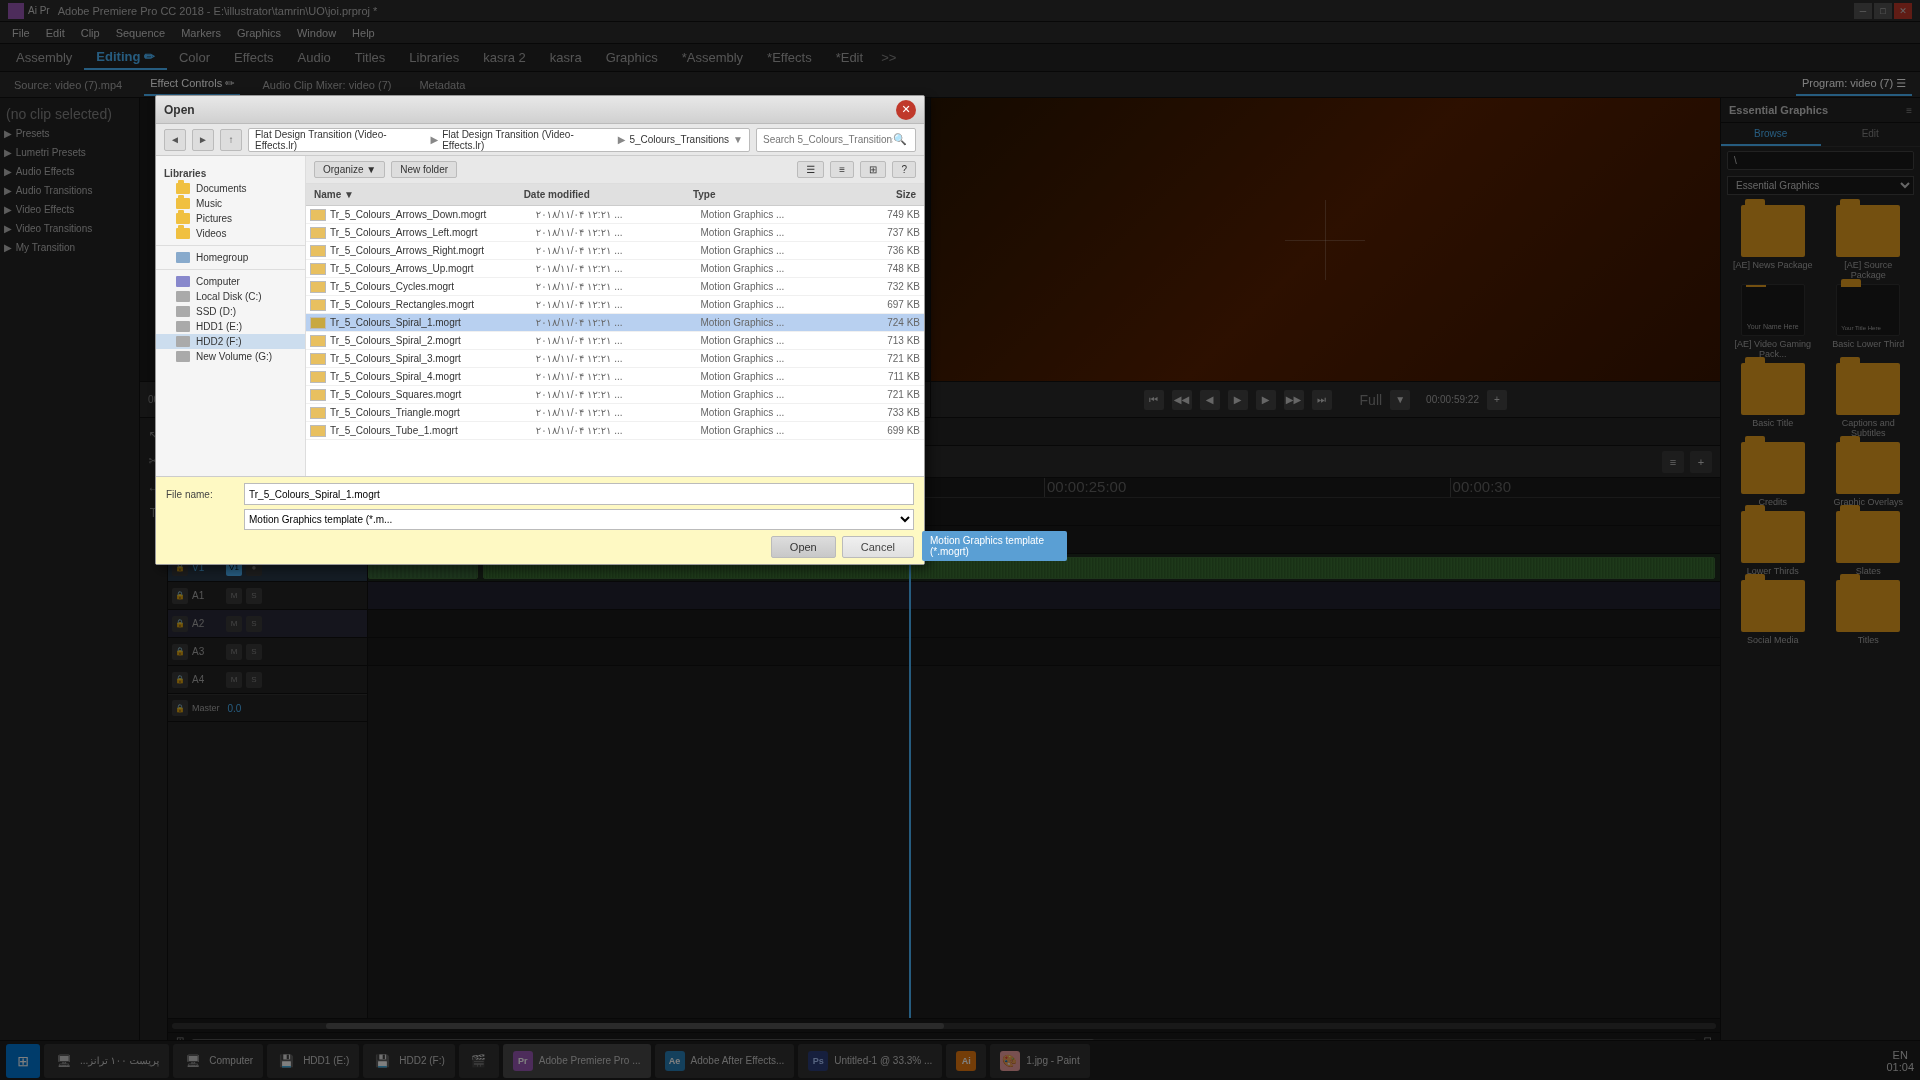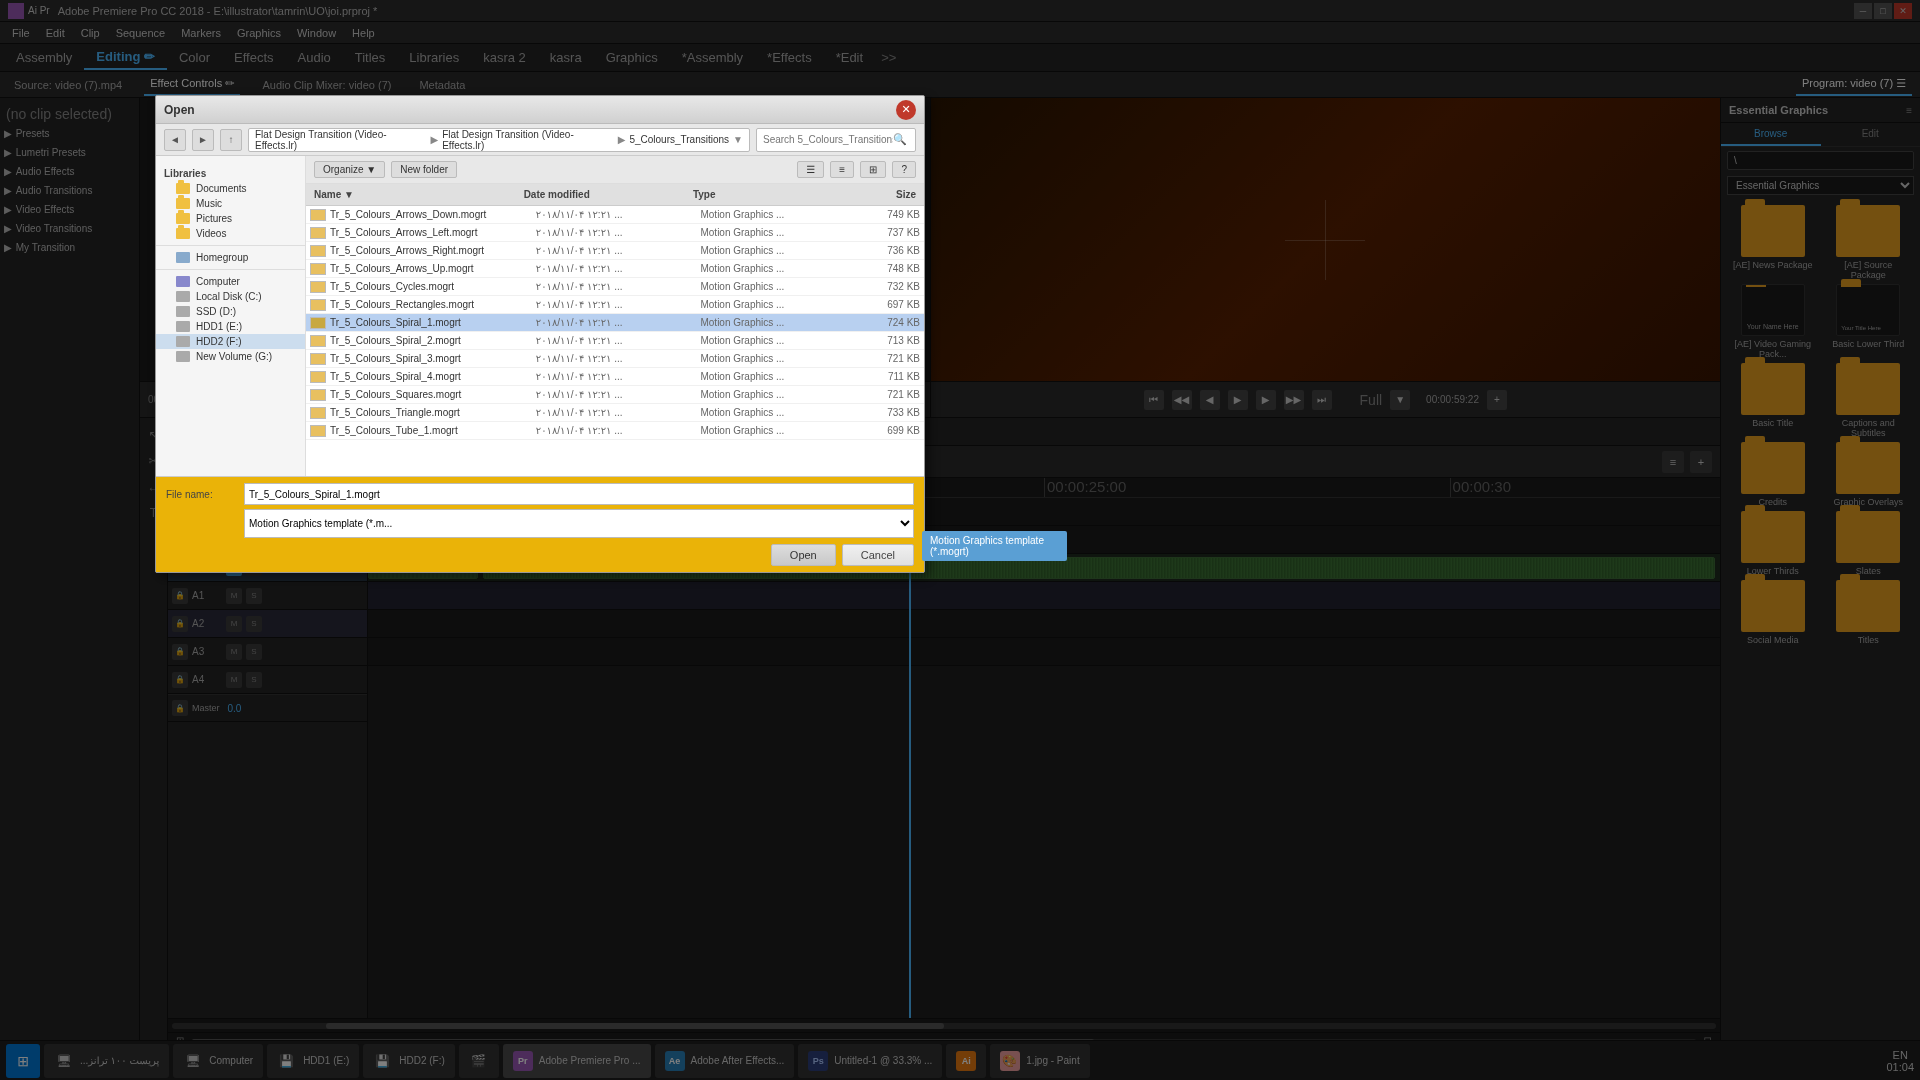--- a/index.html
+++ b/index.html
@@ -117,21 +117,21 @@
     .fh-type { flex: 1; padding: 0 4px; }
     .fh-size { flex: 0.6; padding: 0 4px; text-align: right; }
     #file-list { flex: 1; overflow-y: auto; background: white; }
     .file-row { display: flex; align-items: center; height: 18px; padding: 0 4px; border-bottom: 1px solid #f0f0f0; cursor: pointer; font-size: 10px; color: #333; }
     .file-row.selected { background: #b8d0f0; }
     .file-icon { width: 16px; height: 12px; background: #ddd; border: 1px solid #bbb; margin-right: 4px; flex-shrink: 0; display: flex; align-items: center; justify-content: center; font-size: 8px; }
     .fn-name { flex: 1.5; overflow: hidden; text-overflow: ellipsis; white-space: nowrap; }
     .fn-date { flex: 1.2; color: #666; }
     .fn-type { flex: 1; color: #666; overflow: hidden; text-overflow: ellipsis; white-space: nowrap; }
     .fn-size { flex: 0.6; text-align: right; color: #666; }
-    #dialog-footer { background: #eab308; padding: 6px 10px; border-top: 1px solid #ccc; }
+    #dialog-footer { background: #fef9c3; padding: 6px 10px; border-top: 1px solid #ccc; }
     #dialog-footer .row { display: flex; align-items: center; gap: 8px; margin-bottom: 4px; }
     #dialog-footer label { font-size: 10px; color: #444; width: 70px; }
     #dialog-footer input { flex: 1; height: 22px; border: 1px solid #bbb; padding: 0 4px; font-size: 10px; background: white; }
     #dialog-footer select { flex: 1.2; height: 22px; border: 1px solid #bbb; font-size: 10px; background: white; }
     .dialog-btns { display: flex; justify-content: flex-end; gap: 6px; margin-top: 6px; }
     .d-btn { padding: 4px 18px; font-size: 11px; border: 1px solid #bbb; border-radius: 2px; cursor: pointer; }
     .d-btn.primary { background: linear-gradient(to bottom, #ddd, #c8c8c8); color: #333; }
     .d-btn.default { background: linear-gradient(to bottom, #f0f0f0, #e0e0e0); color: #444; }
 
     
@@ -725,21 +725,21 @@
       </div>
     </div>
 
     <div id="dialog-footer">
       <div class="row">
         <label>File name:</label>
         <input type="text" value="Tr_5_Colours_Spiral_1.mogrt" style="">
       </div>
       <div class="row">
         <label style="width:70px;font-size:10px;color:#444;"></label>
-        <select style="flex:1;height:29px;border:1px solid #bbb;font-size:10px;background:white;">
+        <select style="flex:1;height:21px;border:1px solid #bbb;font-size:10px;background:white;">
           <option>Motion Graphics template (*.m...</option>
           <option>Motion Graphics template (*.mogrt)</option>
         </select>
       </div>
 
       <div id="type-dropdown">
         <span>Motion Graphics template (*.mogrt)</span>
       </div>
       <div class="dialog-btns">
         <div class="d-btn primary">Open</div>

